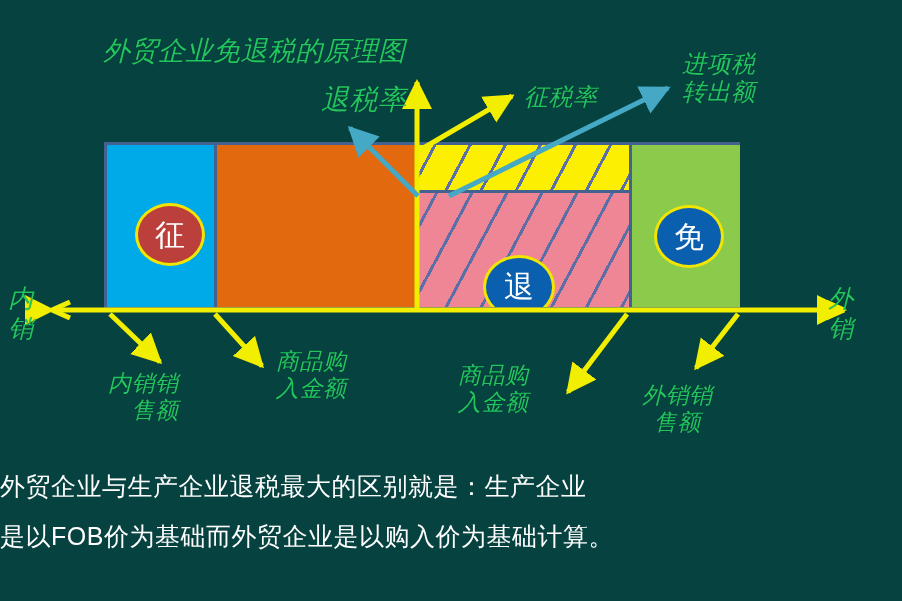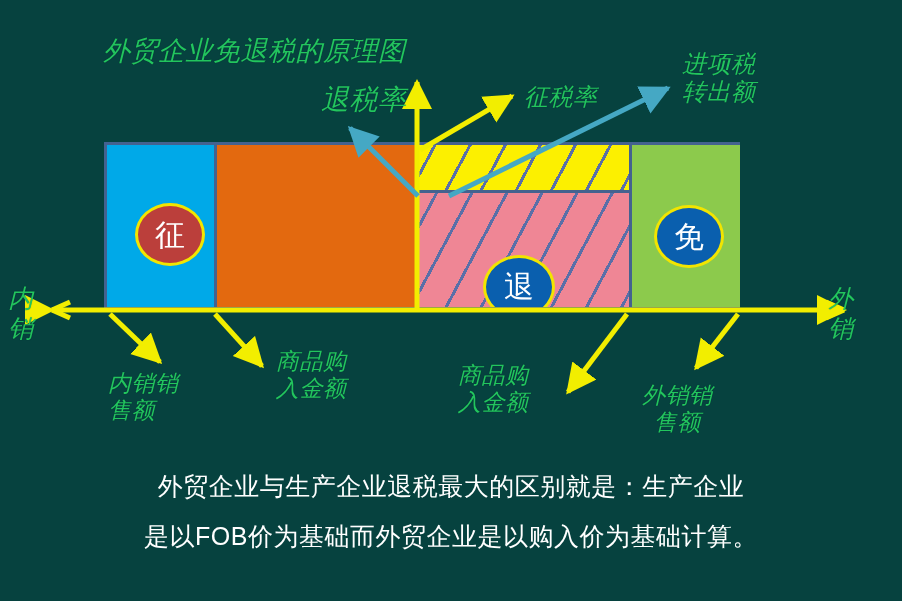--- a/index.html
+++ b/index.html
@@ -25,30 +25,30 @@
     letter-spacing: 0.5px;
     text-shadow: 0 0 1px rgba(0,0,0,.35);
     font-style: italic;
   }
   .title       { font-size: 27px; left: 103px; top: 36px; }
   .lbl-refund  { font-size: 28px; left: 273px; top: 83px; margin-left: 48px; }
   .lbl-taxrate { font-size: 24px; left: 524px; top: 83px; text-align: center; }
   .lbl-input   { font-size: 24px; left: 682px; top: 42px; text-align: left; margin-top: 8px; }
   .lbl-dom-axis{ font-size: 25px; left: 6px;  top: 284px; width: 30px; text-align: center; }
   .lbl-for-axis{ font-size: 25px; left: 826px;top: 284px; width: 30px; text-align: center; }
-  .lbl-dom-sale{ font-size: 23px; left: 108px; top: 370px; text-align: left; }
+  .lbl-dom-sale{ font-size: 23px; left: 108px; top: 370px; text-align: right; }
   .lbl-buy-1   { font-size: 23px; left: 276px; top: 348px; text-align: center; }
   .lbl-buy-2   { font-size: 23px; left: 458px; top: 362px; text-align: center; }
   .lbl-for-sale{ font-size: 23px; left: 642px; top: 382px; text-align: center; }
 
   .footer {
     color: #ffffff;
     font-size: 25px;
     left: 0; width: 902px;
-    text-align: center;
+    text-align: left;
     letter-spacing: 0.5px;
   }
   .footer-l1 { top: 470px; }
   .footer-l2 { top: 520px; }
 
   
   #bar {
     left: 104px; top: 142px;
     width: 636px; height: 168px;
     border: 3px solid #44628f;

